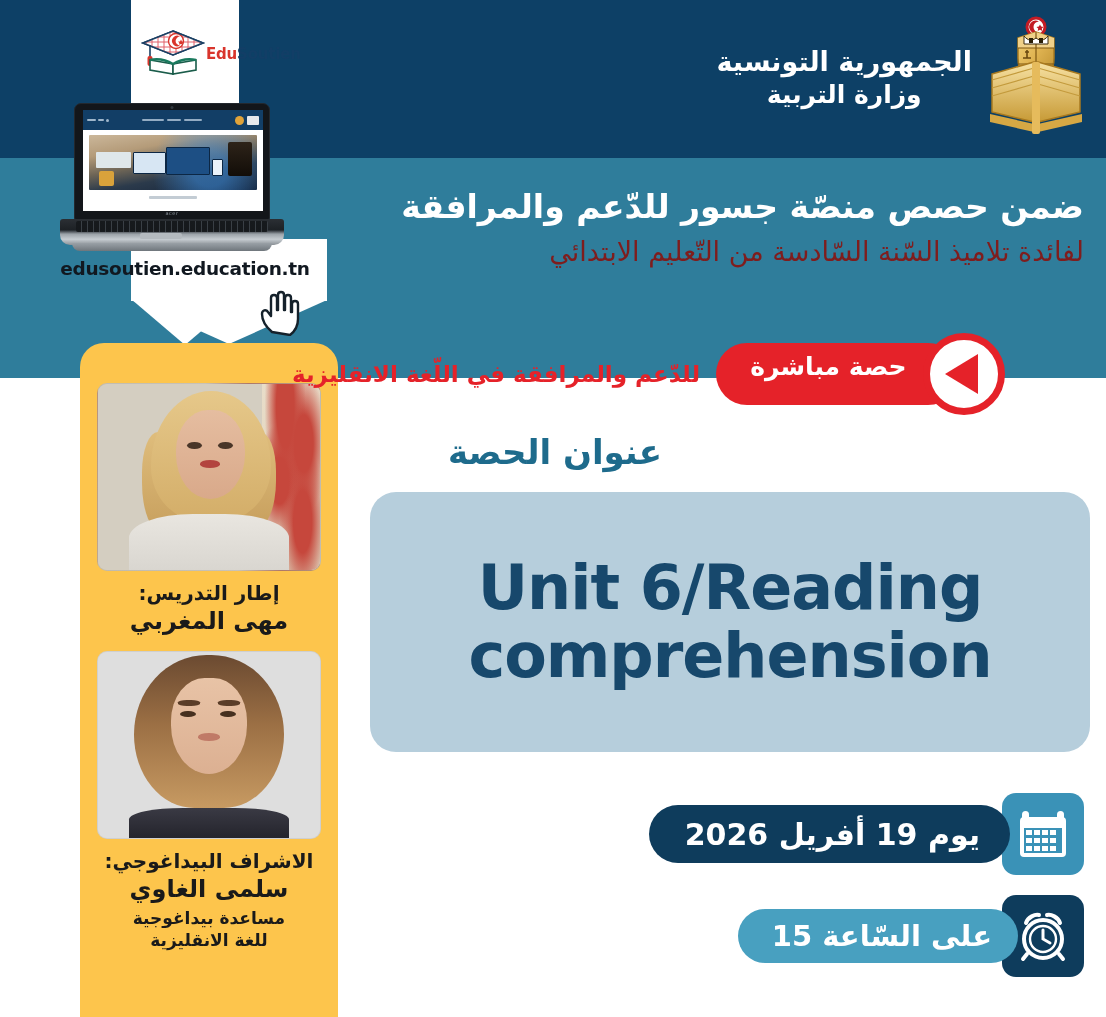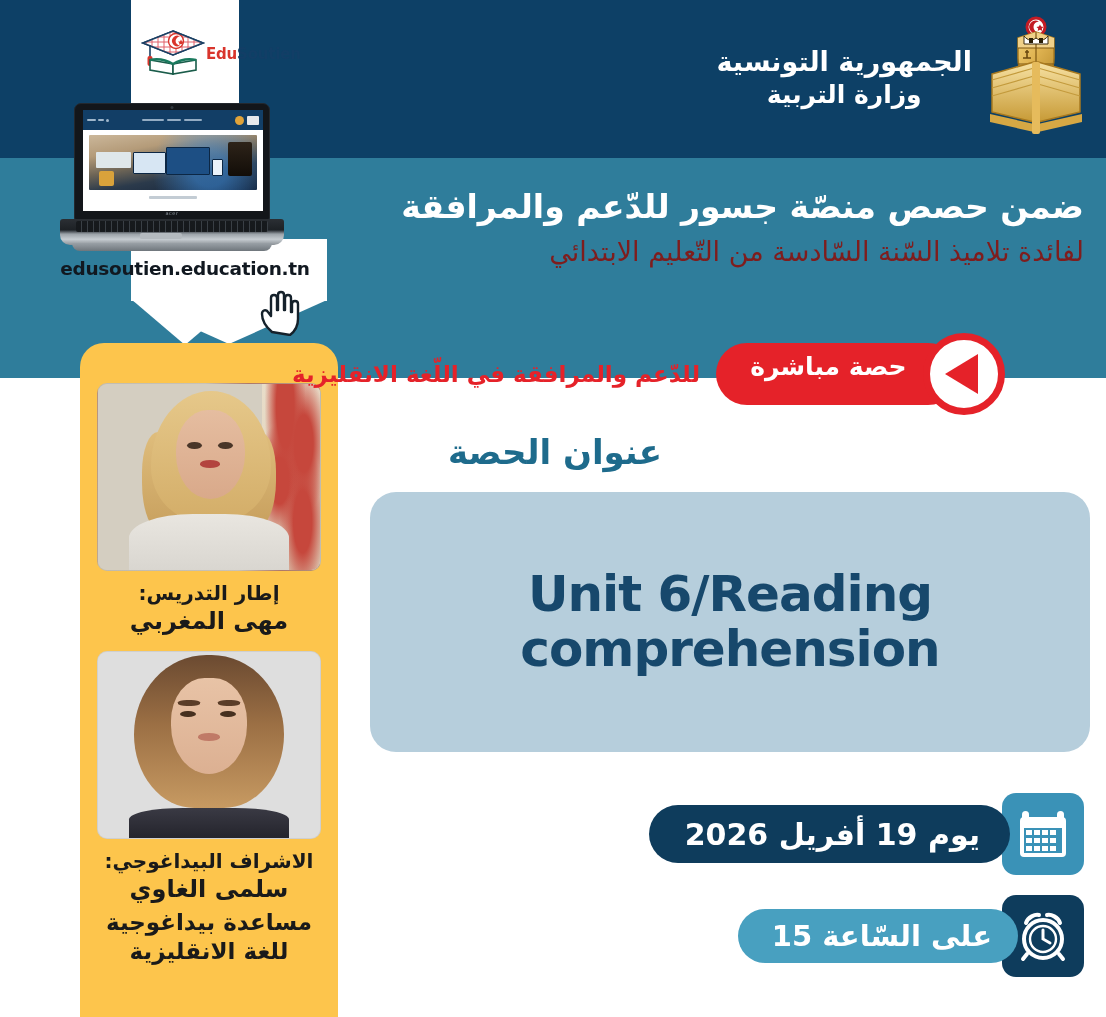--- a/index.html
+++ b/index.html
@@ -140,21 +140,21 @@
 
   
   .sess-label{ position:absolute; right:16px; top:432px; width:1070px; text-align:center;
                direction:rtl; font-size:34px; font-weight:bold; color:#1E6B8C; z-index:5; }
   .title-box{
     position:absolute; left:370px; top:492px; width:720px; height:260px;
     background:#B6CEDC; border-radius:26px; z-index:5;
     display:flex; align-items:center; justify-content:center; text-align:center;
     padding:0 30px;
   }
-  .title-text{ font-size:50px; font-weight:bold; color:#17486C; line-height:1.1;
+  .title-text{ font-size:62px; font-weight:bold; color:#17486C; line-height:1.1;
                letter-spacing:-1px; }
 
   
   .date-row{ position:absolute; right:22px; top:793px; display:flex; align-items:center;
              direction:rtl; z-index:5;gap:8px; }
   .time-row{ position:absolute; right:22px; top:895px; display:flex; align-items:center;
              direction:rtl; z-index:5; }
   .ico-box{ width:82px; height:82px; border-radius:14px; display:flex;
             align-items:center; justify-content:center; flex:0 0 auto; }
   .ico-cal{ background:#3A92B7; }
@@ -174,21 +174,21 @@
   }
   .photo{
     width:224px; height:188px; border-radius:10px; overflow:hidden; position:relative;
     flex:0 0 auto; border:1px solid rgba(0,0,0,.06);
   }
   .p1{ background:linear-gradient(100deg,#cdc6b8 0%,#d6cfc2 55%,#b8806f 72%,#c9b39c 100%); }
   .p2{ background:#dcdcdc; }
   .ph-cap{ direction:rtl; text-align:center; color:#1a1a1a; line-height:1.22; }
   .cap-role{ font-size:20px; font-weight:bold; margin-top:10px; }
   .cap-name{ font-size:24px; font-weight:bold; margin-top:2px; }
-  .cap-sub{ font-size:23px; font-weight:bold; margin-top:4px; line-height:1.25; }
+  .cap-sub{ font-size:17px; font-weight:bold; margin-top:4px; line-height:1.25; }
 
   
   .f1-wall{ position:absolute; inset:0; background:#d4cec1; }
   .f1-curtain{ position:absolute; right:0; top:0; width:26%; height:100%;
                background:
                  radial-gradient(ellipse at 40% 12%, #c6473c 0 18%, rgba(0,0,0,0) 42%),
                  radial-gradient(ellipse at 72% 32%, #c6473c 0 16%, rgba(0,0,0,0) 40%),
                  radial-gradient(ellipse at 30% 52%, #c6473c 0 17%, rgba(0,0,0,0) 42%),
                  radial-gradient(ellipse at 70% 74%, #c6473c 0 16%, rgba(0,0,0,0) 40%),
                  linear-gradient(180deg,#e8ddc9,#ddd0b8); }

